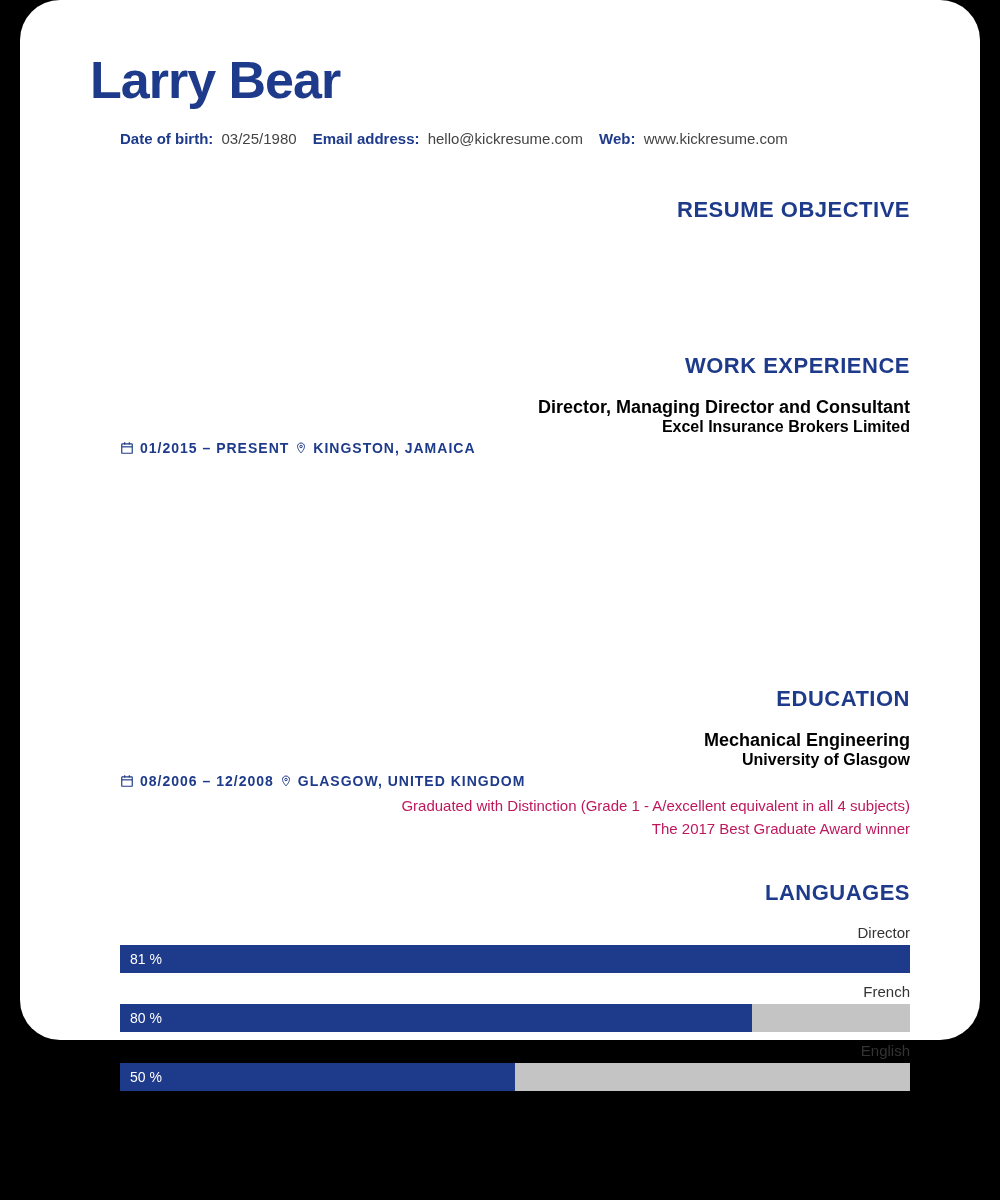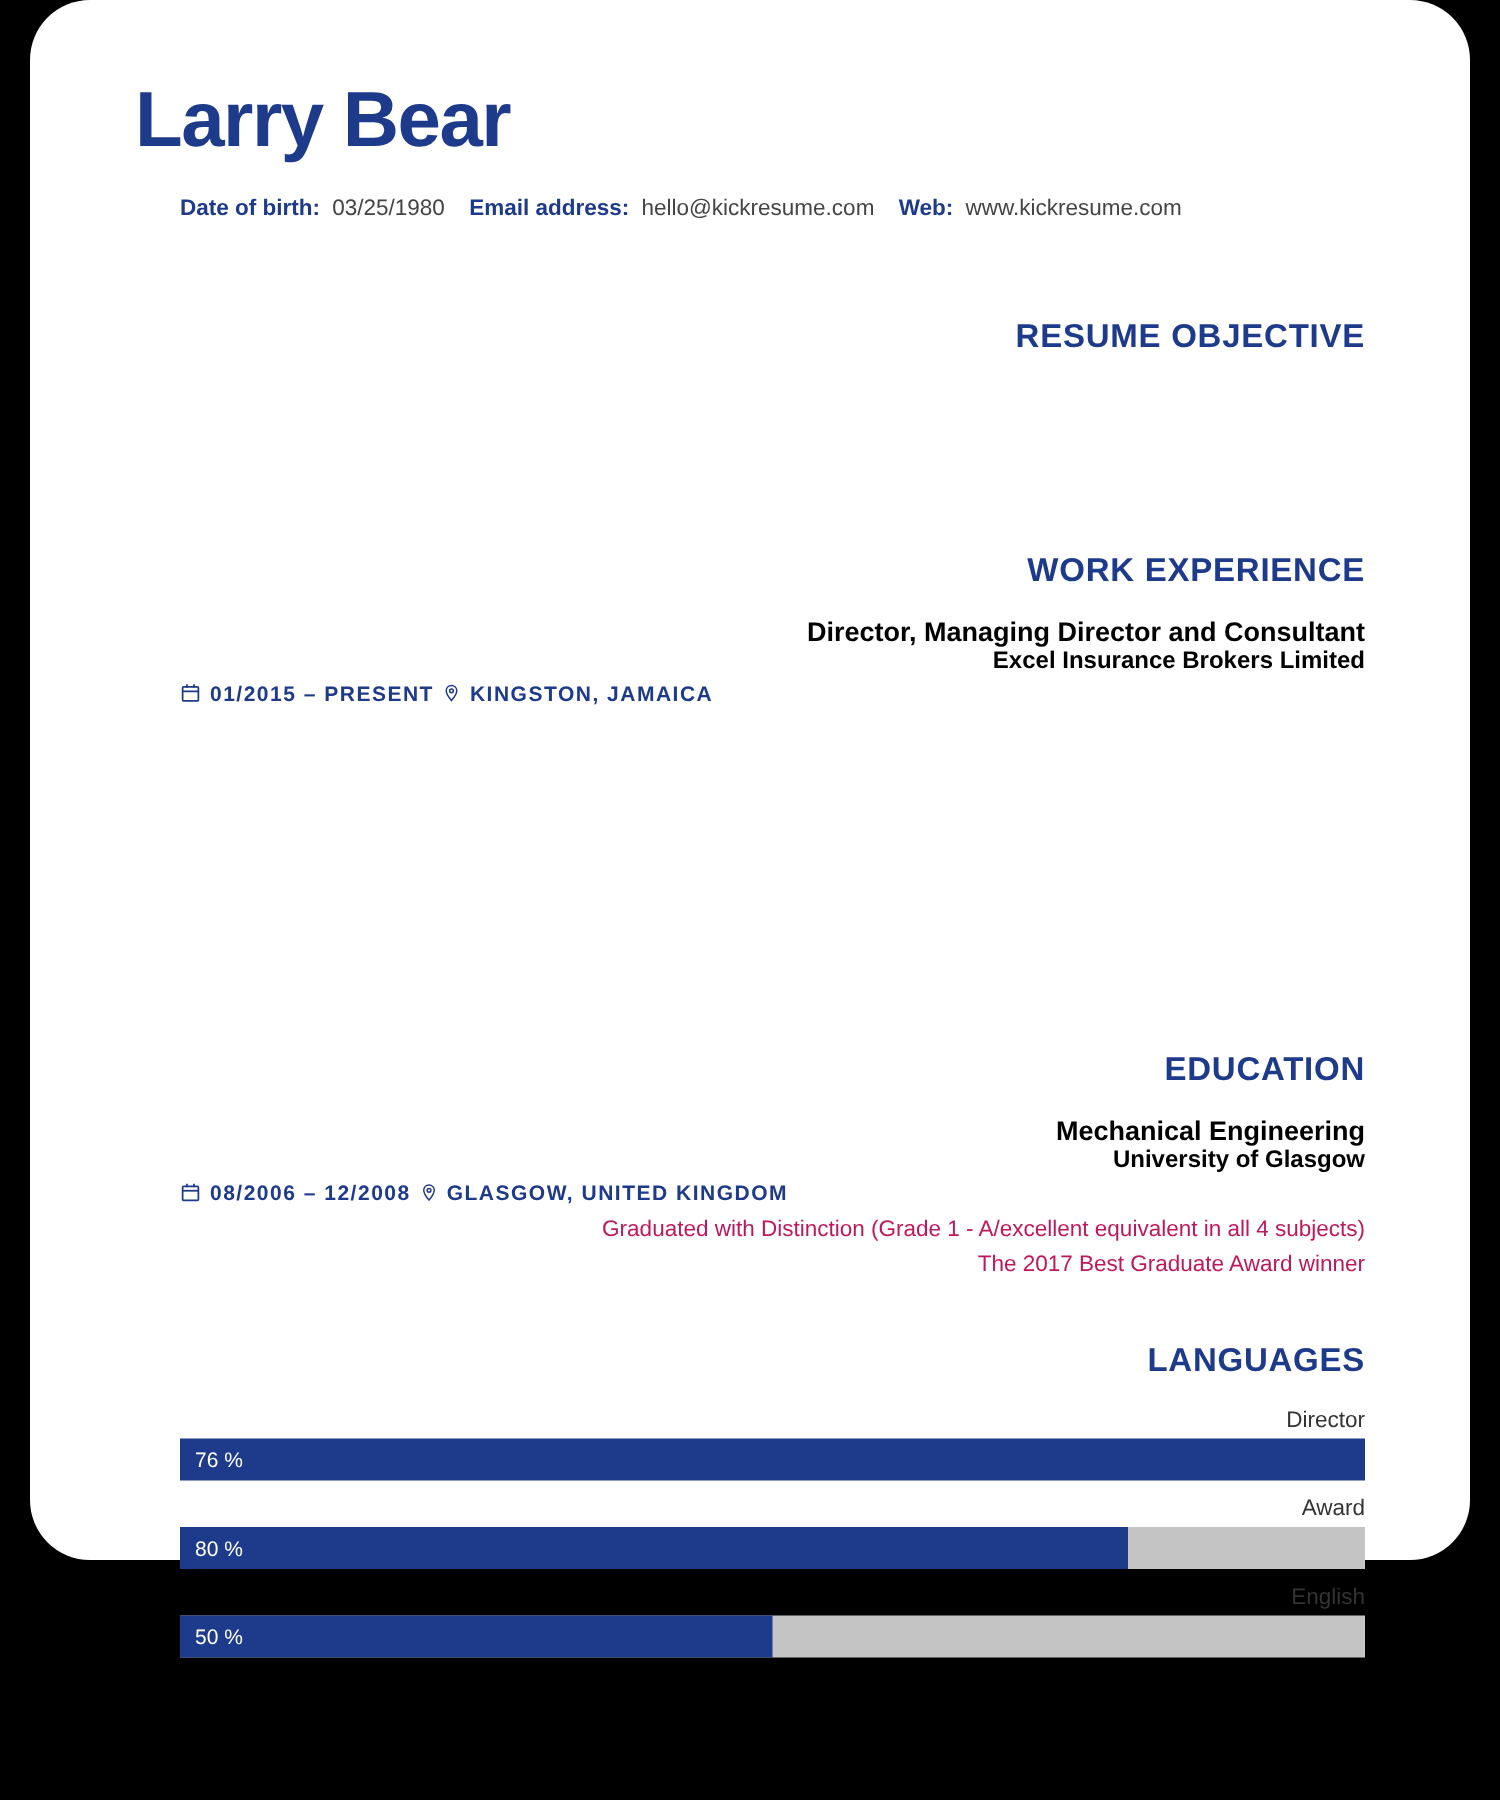--- a/index.html
+++ b/index.html
@@ -22,21 +22,21 @@
   }
   .name {
     font-size: 52px;
     font-weight: 900;
     color: #1e3a8a;
     letter-spacing: -1px;
     margin-bottom: 20px;
   }
   .contact-line {
     margin-left: 30px;
-    margin-bottom: 64px;
+    margin-bottom: 50px;
     font-size: 15px;
     color: #444;
   }
   .contact-line .label {
     color: #1e3a8a;
     font-weight: 700;
     margin-right: 4px;
   }
   .contact-line .value {
     color: #444;
@@ -182,25 +182,25 @@
       </div>
     </div>
   </div>
 
   <div class="section">
     <h2 class="section-title">LANGUAGES</h2>
     <div class="languages-list">
       <div class="lang-item">
         <div class="lang-name">Director</div>
         <div class="lang-bar">
-          <div class="lang-fill" style="width:100%">76 %</div>
+          <div class="lang-fill" style="width:100%">81 %</div>
         </div>
       </div>
       <div class="lang-item">
-        <div class="lang-name">Award</div>
+        <div class="lang-name">French</div>
         <div class="lang-bar">
           <div class="lang-fill" style="width:80%">80 %</div>
         </div>
       </div>
       <div class="lang-item">
         <div class="lang-name">English</div>
         <div class="lang-bar">
           <div class="lang-fill" style="width:50%">50 %</div>
         </div>
       </div>

